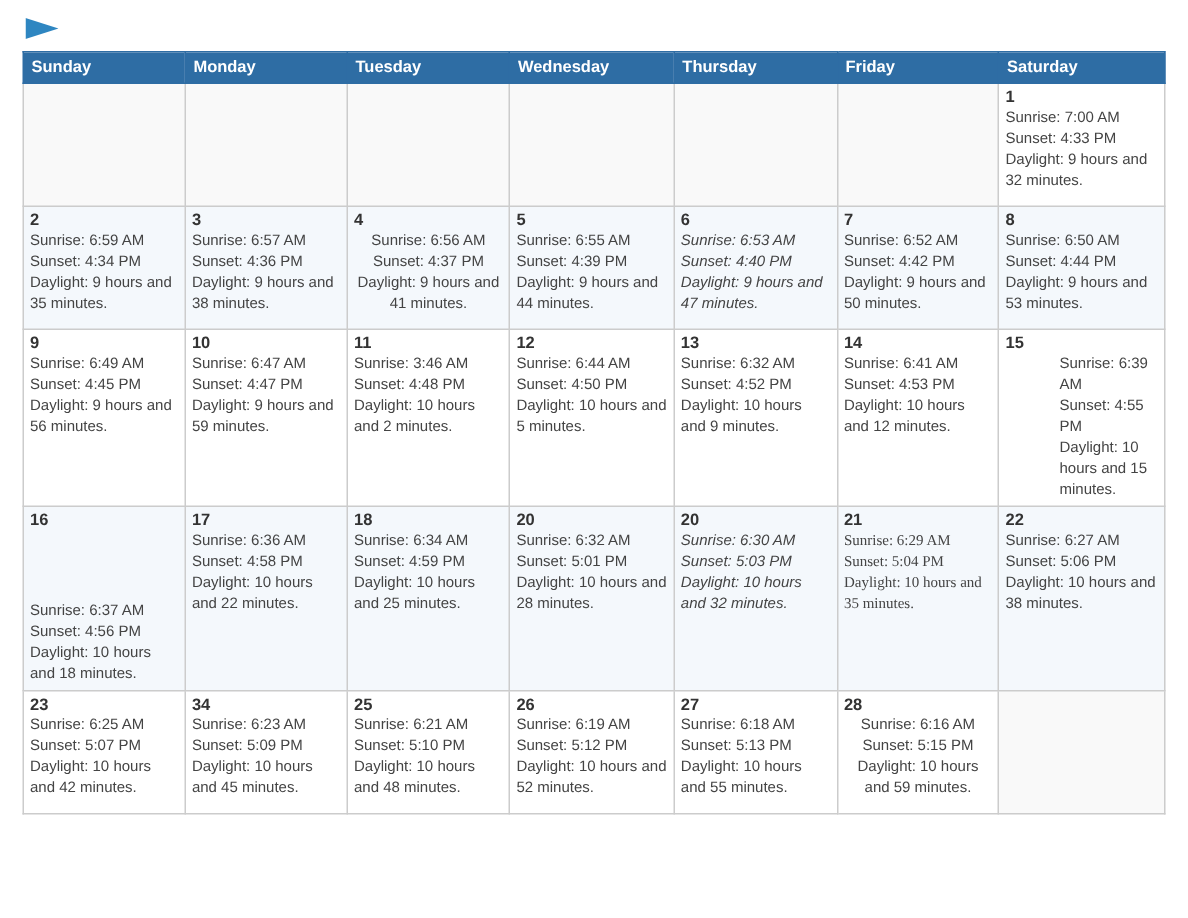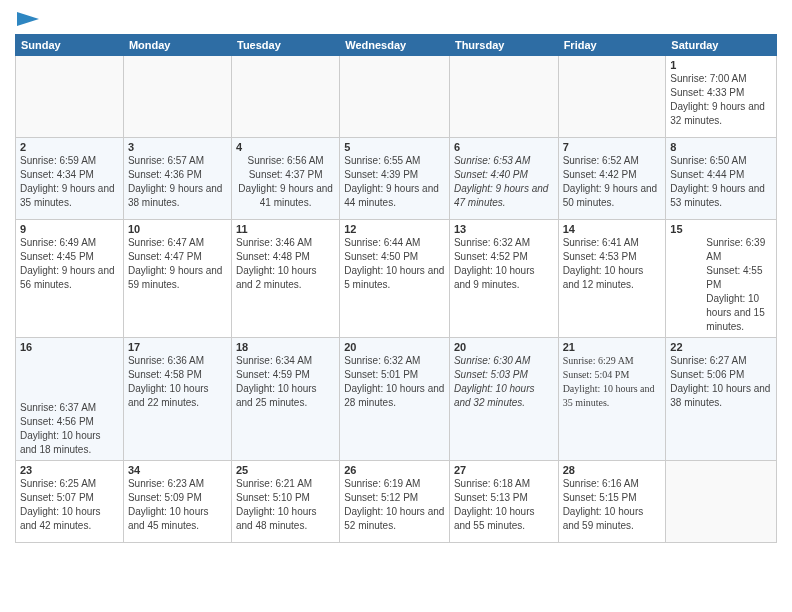--- a/index.html
+++ b/index.html
@@ -226,21 +226,21 @@
 Daylight: 10 hours and 52 minutes.</div>
           </td>
           <td>
             <div class="day-num">27</div>
             <div class="day-info" style="white-space: pre-line;">Sunrise: 6:18 AM
 Sunset: 5:13 PM
 Daylight: 10 hours and 55 minutes.</div>
           </td>
           <td>
             <div class="day-num">28</div>
-            <div class="day-info" style="white-space: pre-line;">Sunrise: 6:16 AM
+            <div class="day-info" style="white-space: pre-line; text-align: center;">Sunrise: 6:16 AM
 Sunset: 5:15 PM
 Daylight: 10 hours and 59 minutes.</div>
           </td>
           <td class="empty"></td>
         </tr>
       </tbody>
   </table>
 </div>
 
 </body></html>

